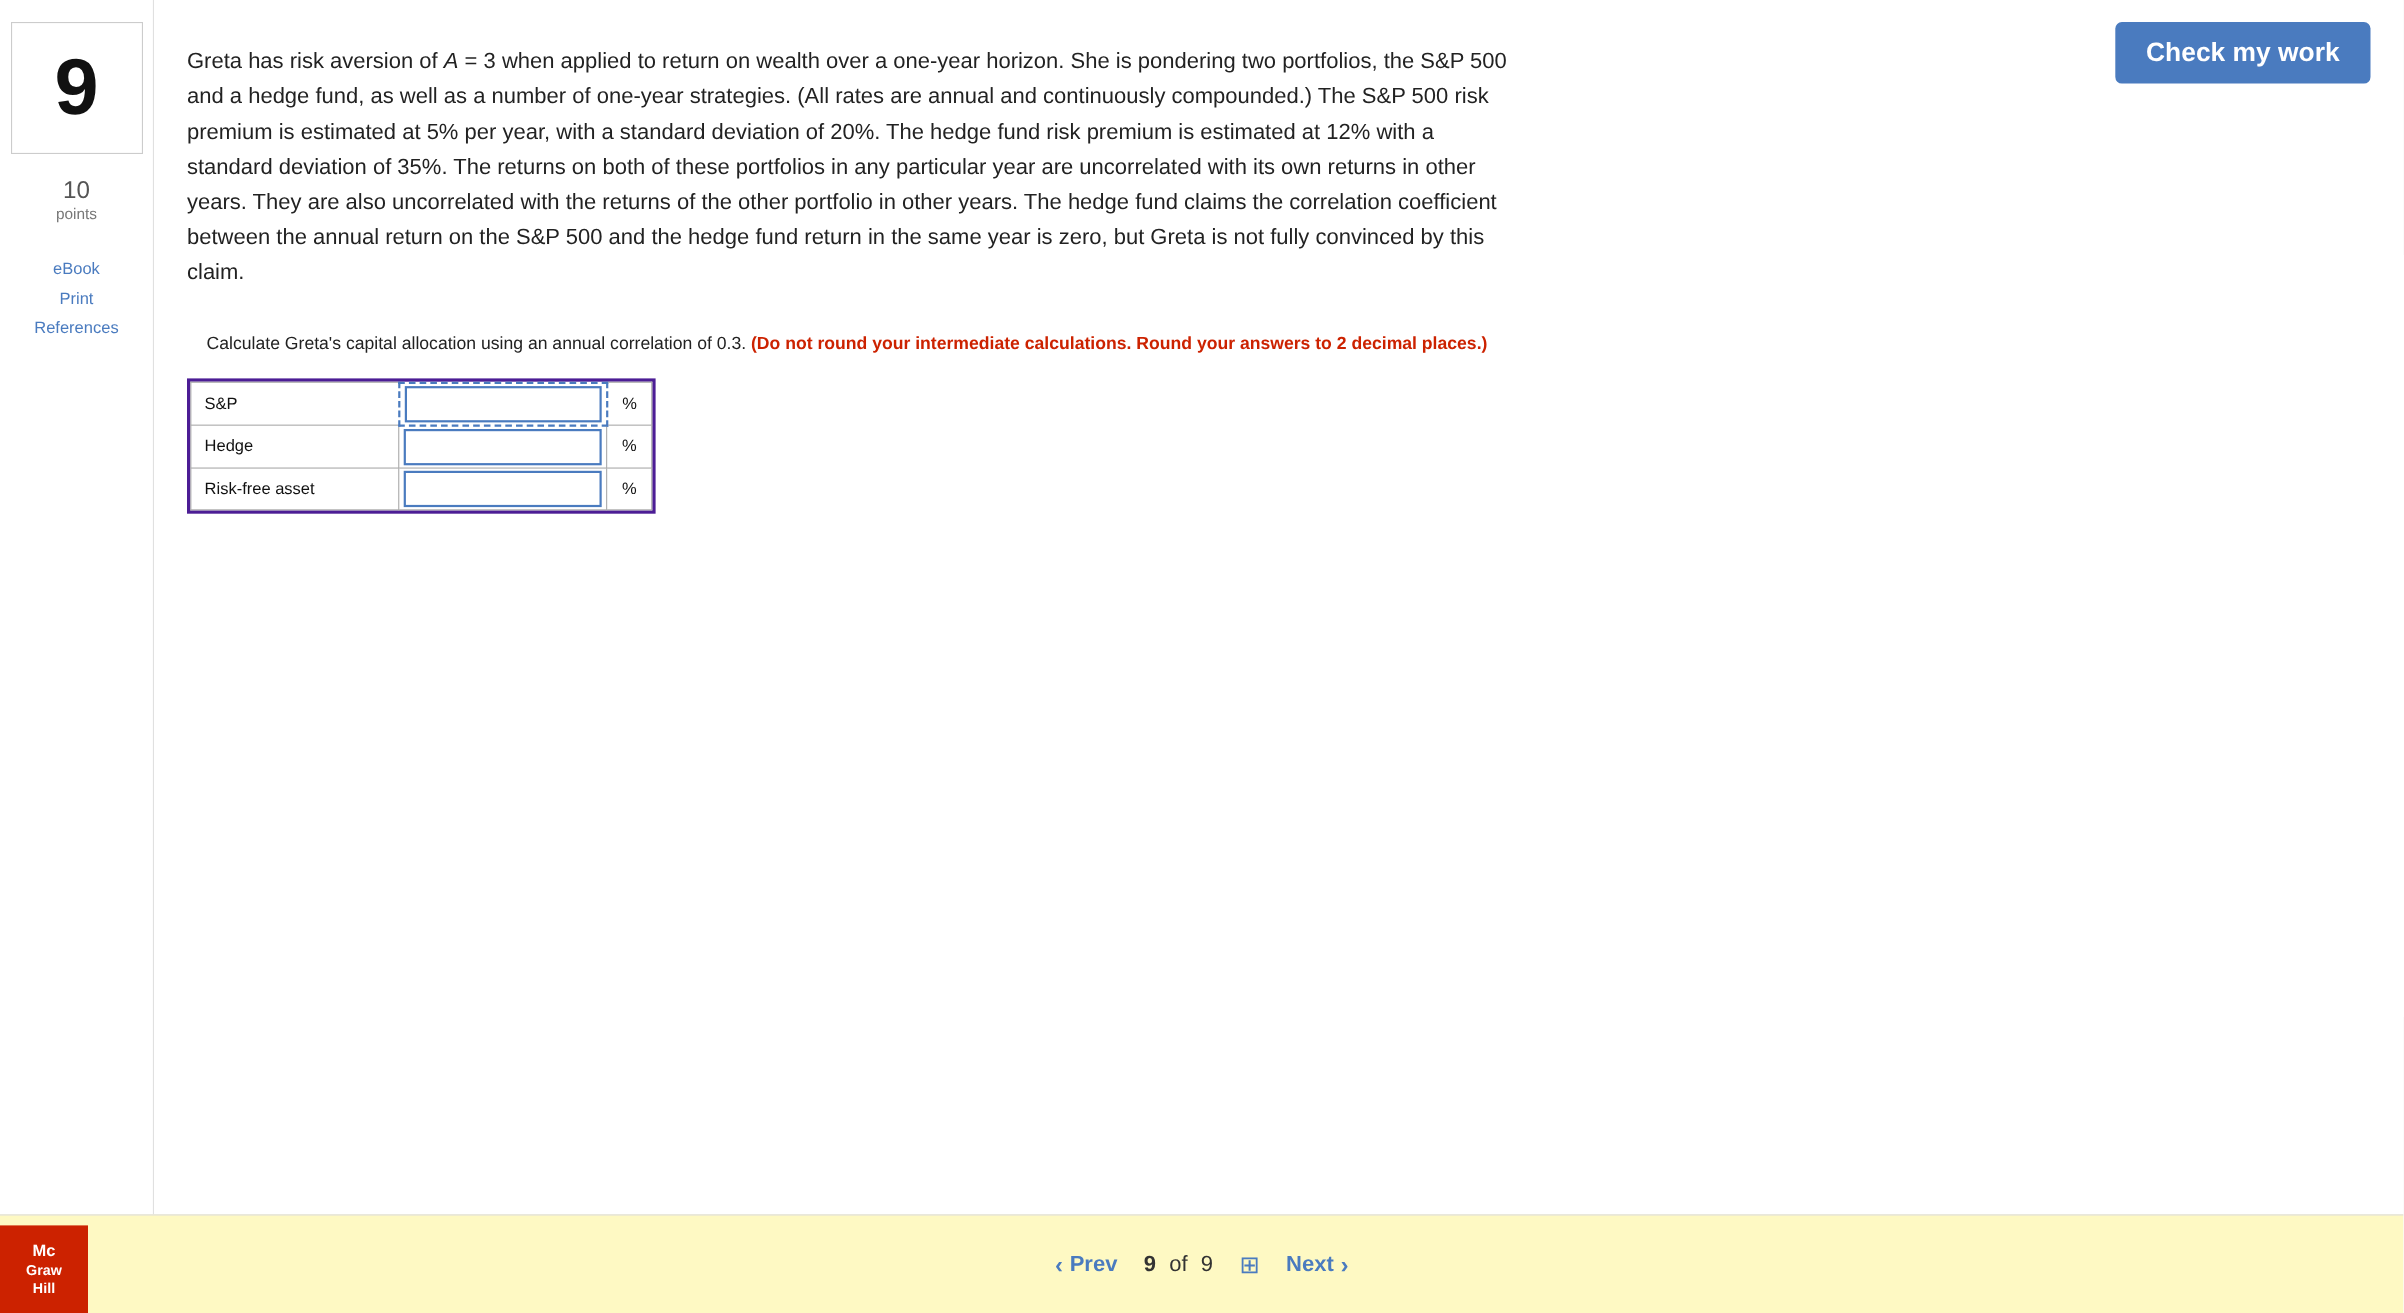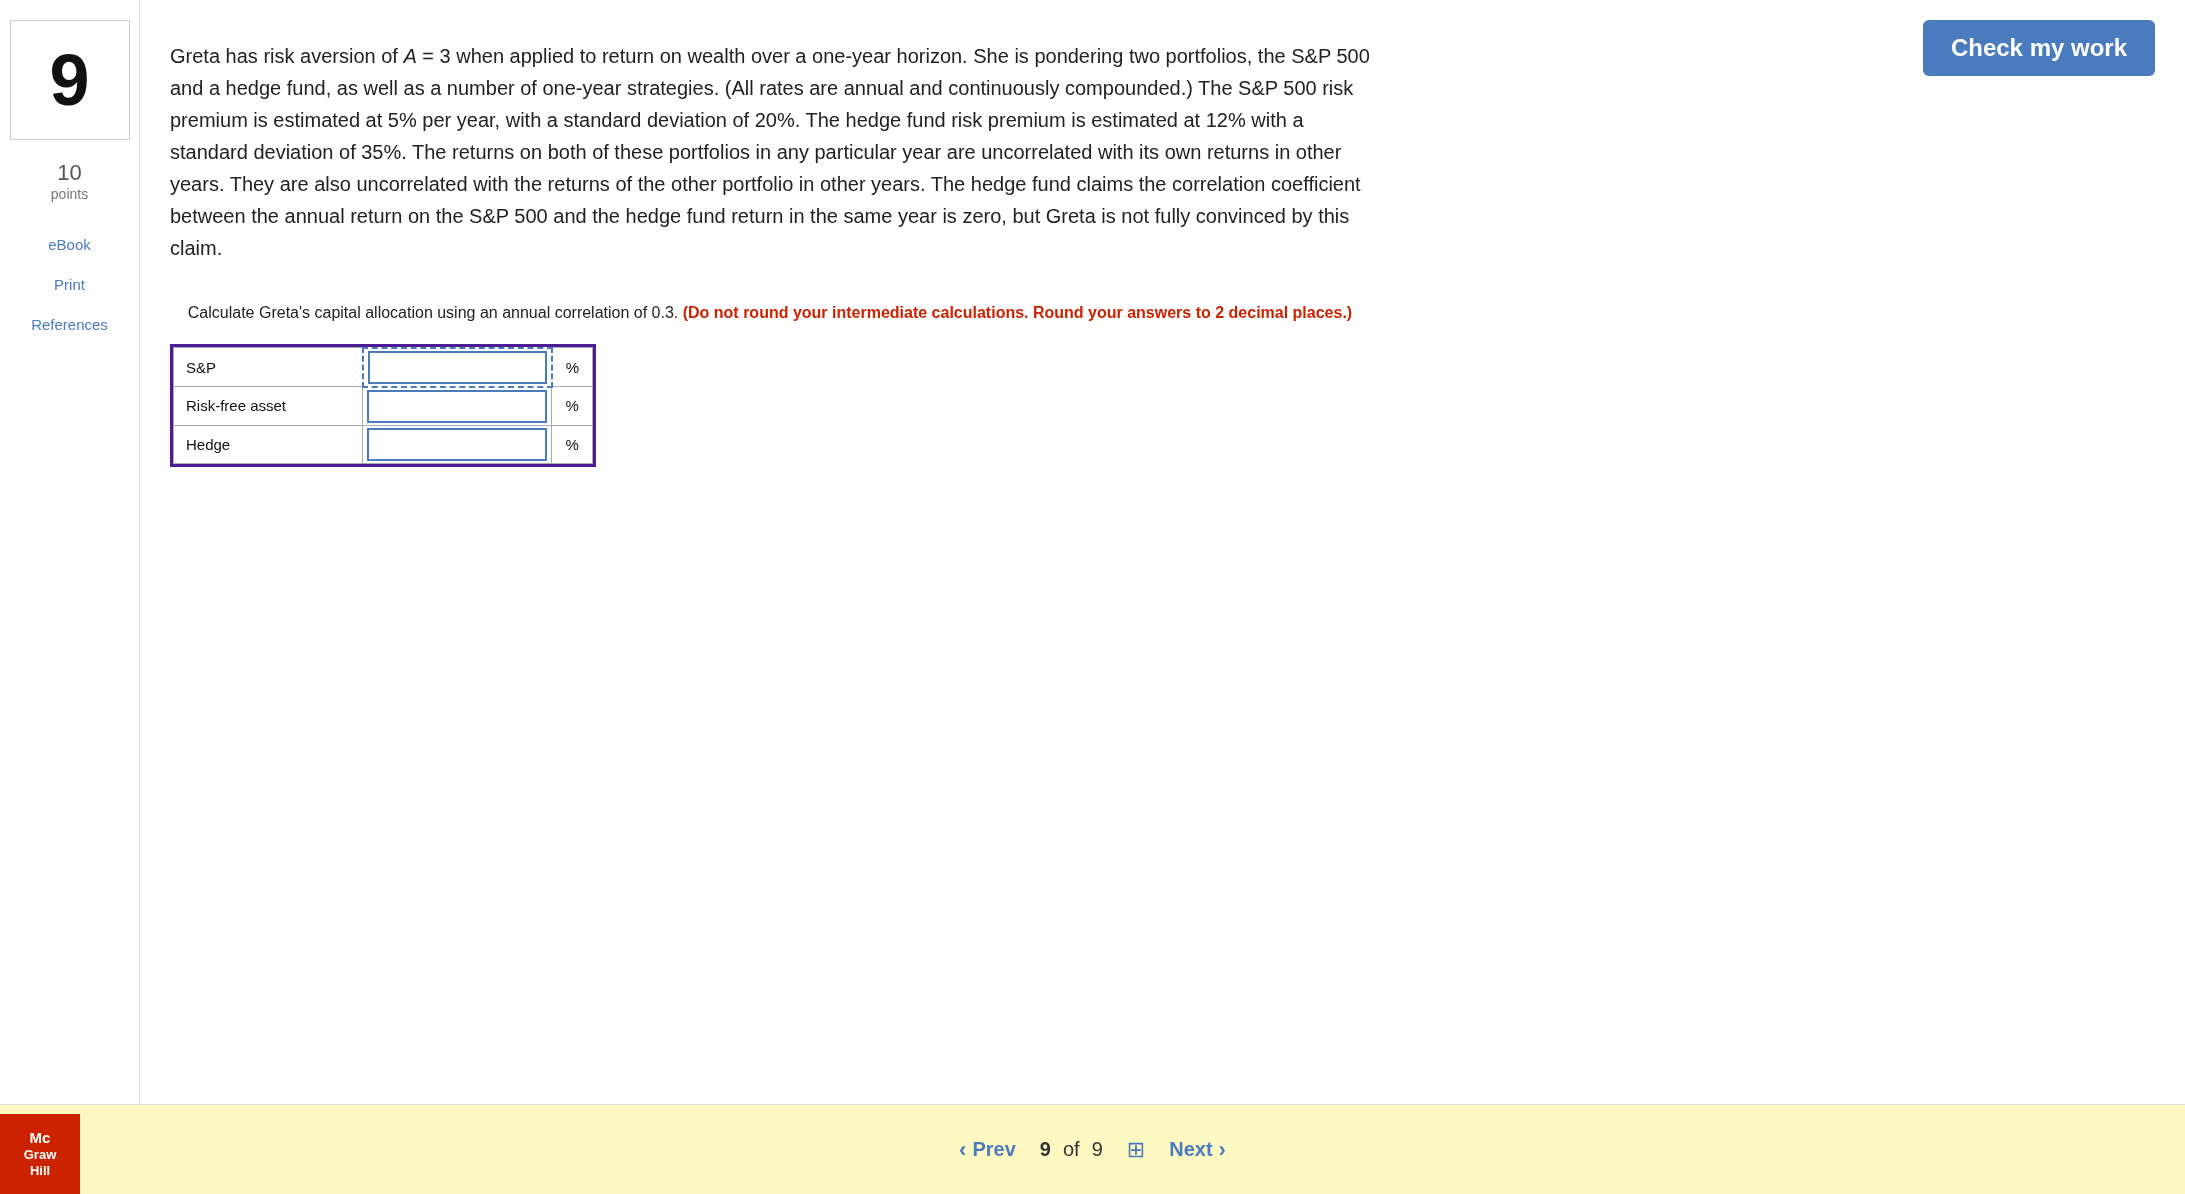--- a/index.html
+++ b/index.html
@@ -55,21 +55,21 @@
 
     .points-label {
       font-size: 14px;
       color: #777;
     }
 
     .sidebar-links {
       display: flex;
       flex-direction: column;
       align-items: center;
-      gap: 15px;
+      gap: 2px;
       width: 100%;
     }
 
     .sidebar-link {
       color: #4a7bbf;
       font-size: 15px;
       cursor: pointer;
       text-align: center;
       padding: 4px 8px;
       border-radius: 4px;
@@ -293,29 +293,29 @@
 
           <tr>
             <td class="row-label">S&amp;P</td>
             <td class="input-cell dotted-top dotted-right dotted-left dotted-bottom">
               <input class="table-input" type="text" value="" style="">
             </td>
             <td class="percent-cell">%</td>
           </tr>
 
           <tr>
-            <td class="row-label">Risk-free asset</td>
+            <td class="row-label">Hedge</td>
             <td class="input-cell">
               <input class="table-input" type="text" value="" style="">
             </td>
             <td class="percent-cell">%</td>
           </tr>
 
           <tr>
-            <td class="row-label">Hedge</td>
+            <td class="row-label">Risk-free asset</td>
             <td class="input-cell">
               <input class="table-input" type="text" value="" style="">
             </td>
             <td class="percent-cell">%</td>
           </tr>
         </tbody>
       </table>
     </div>
   </div>
 </div>

